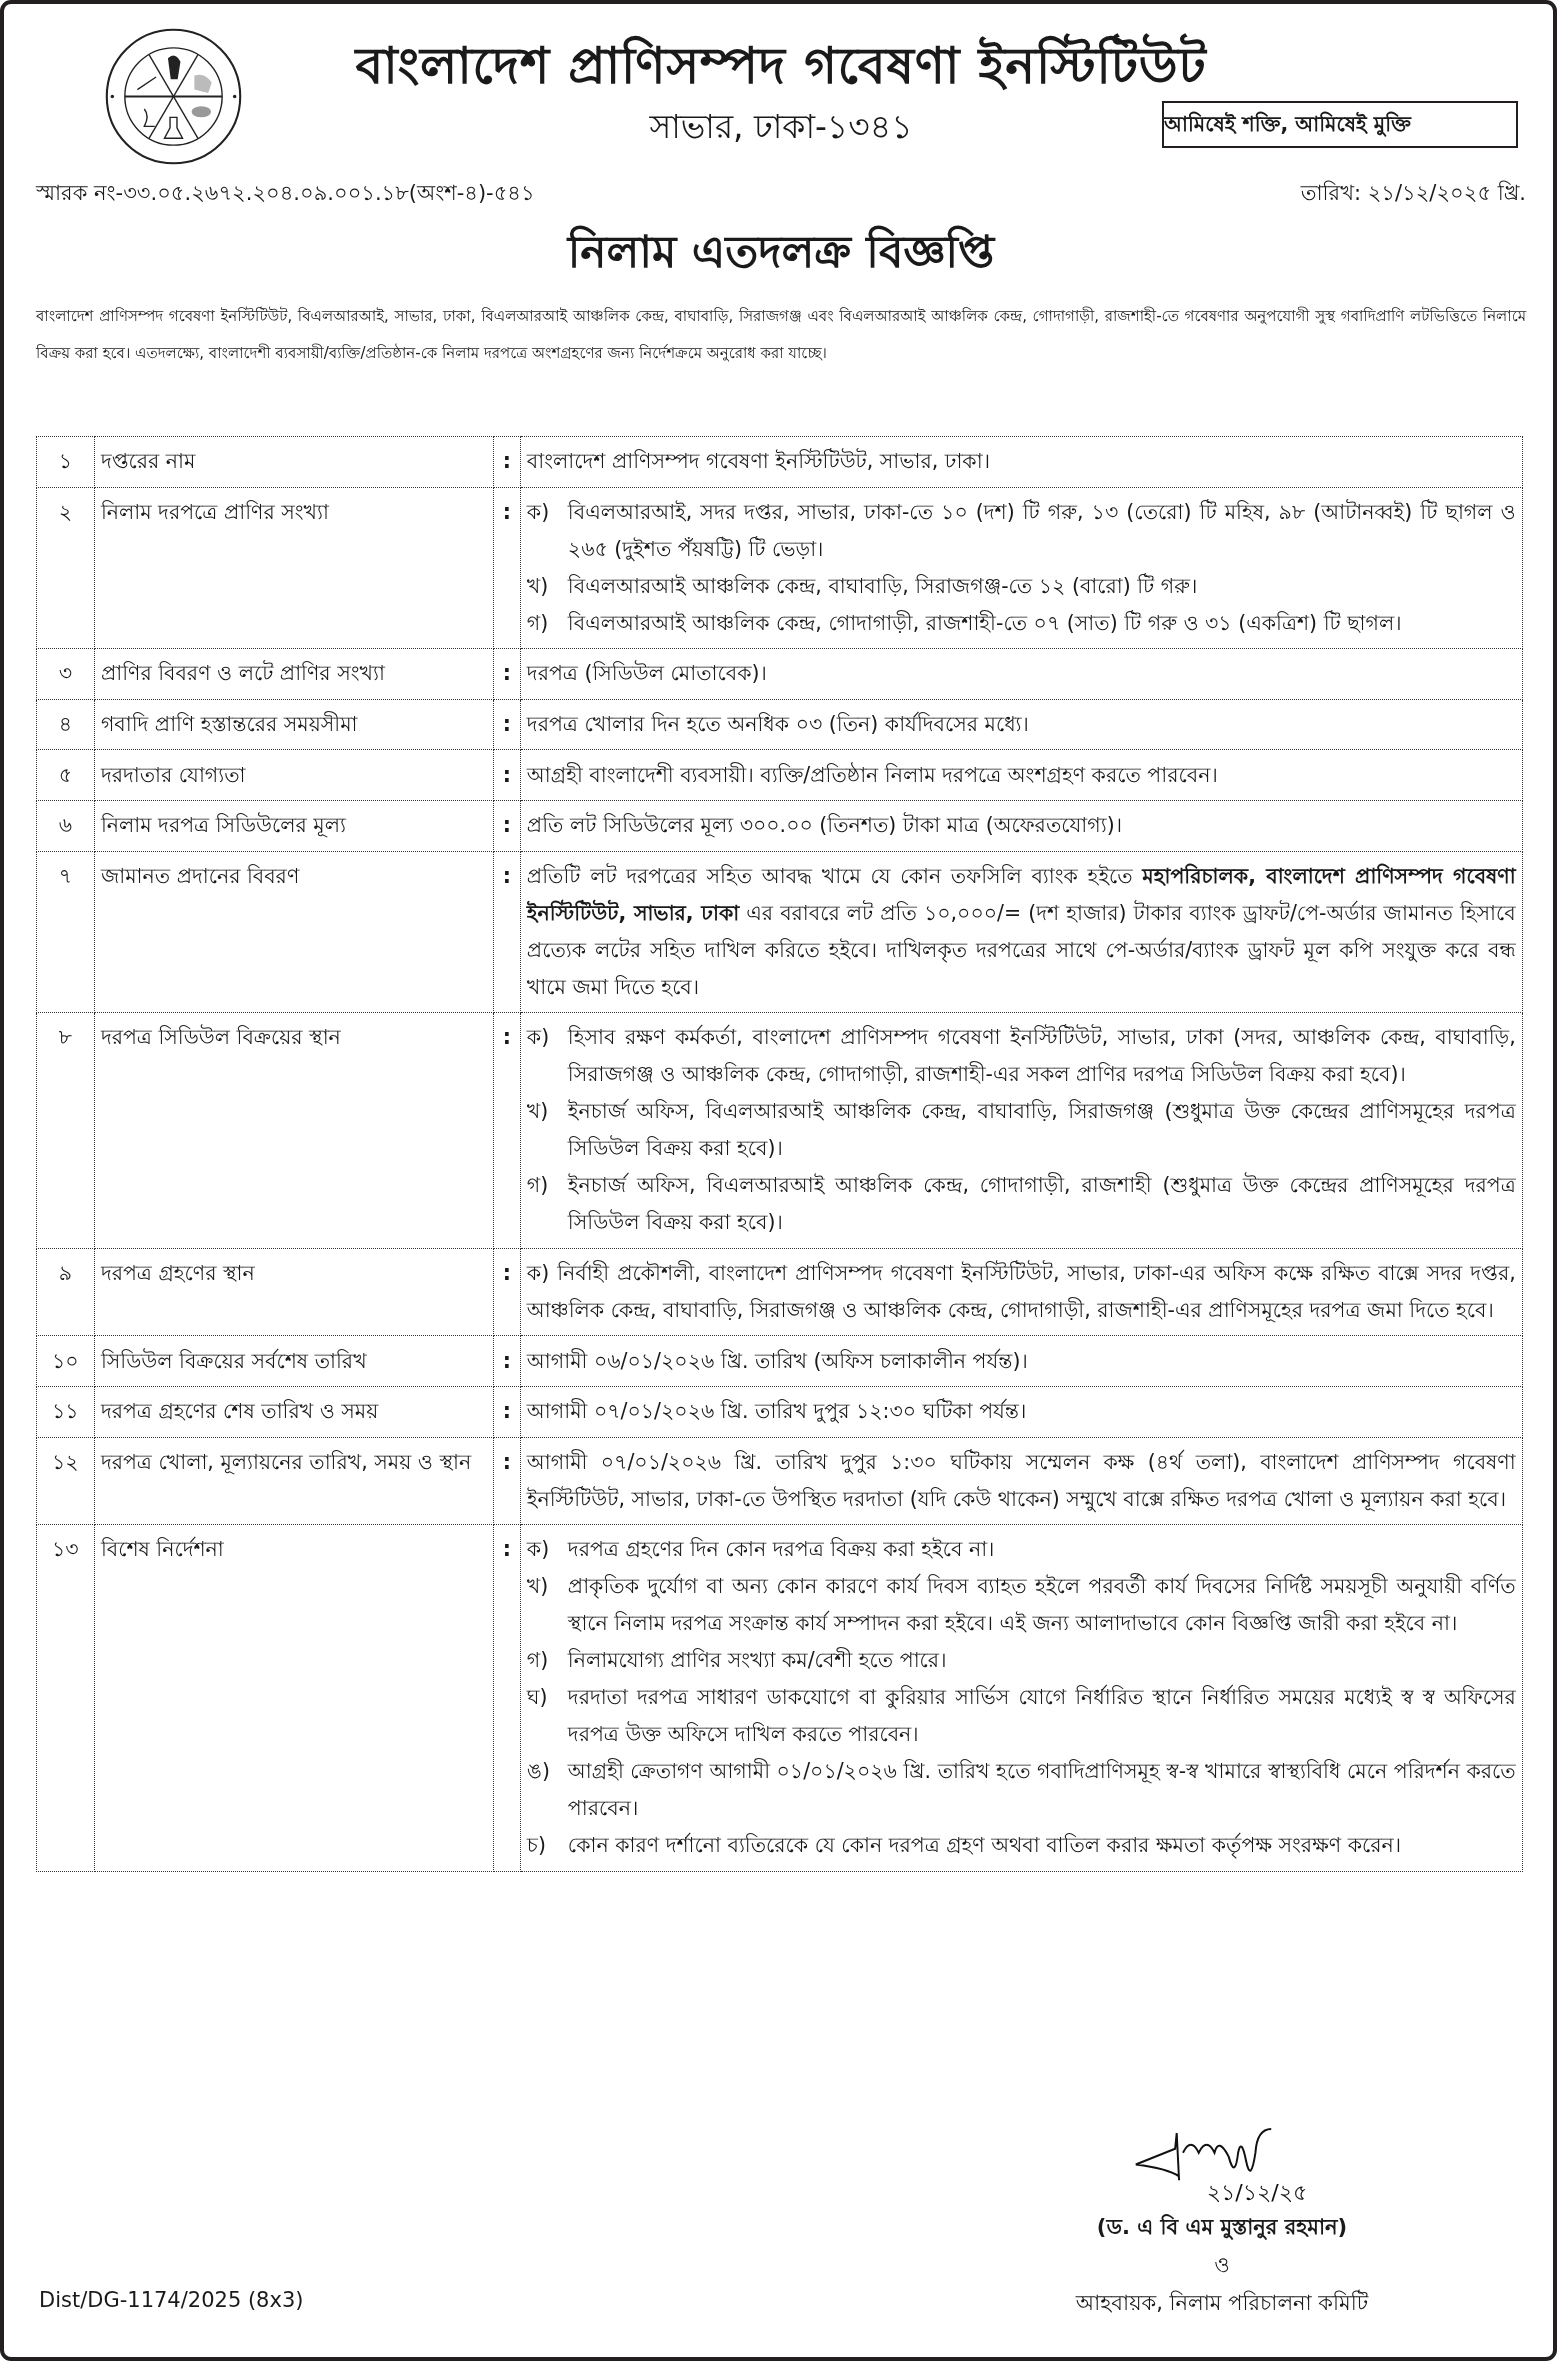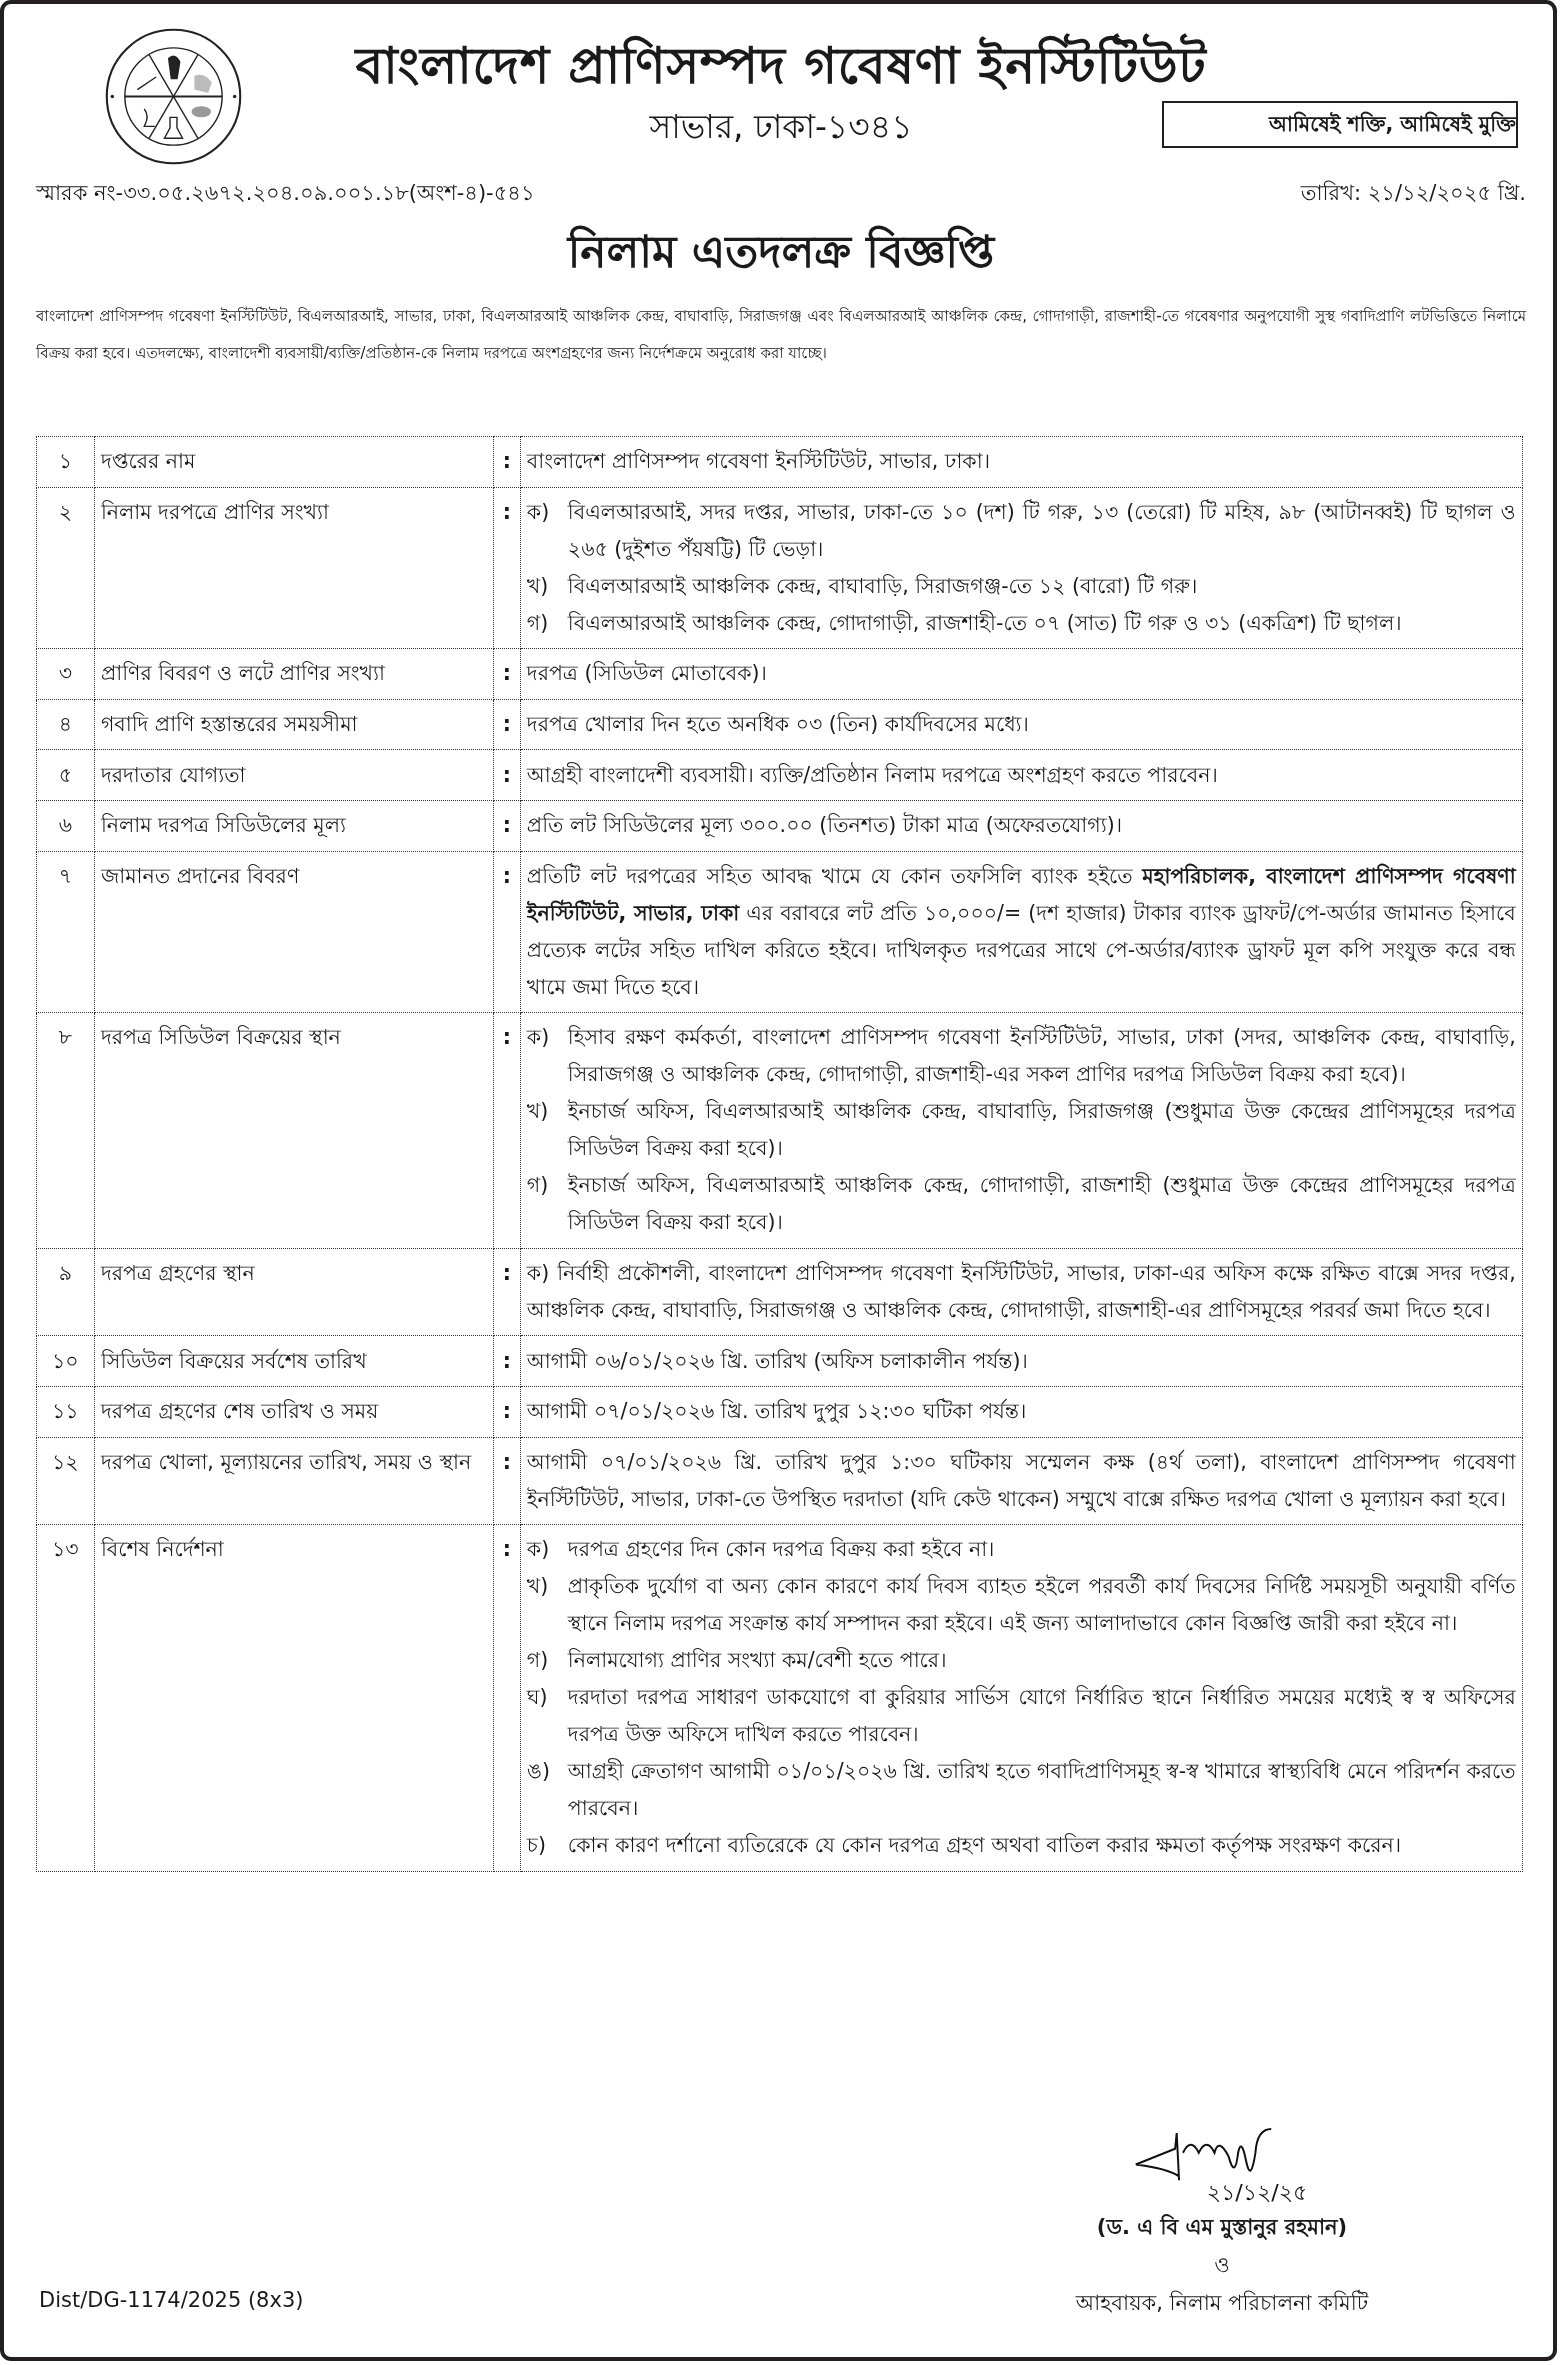--- a/index.html
+++ b/index.html
@@ -6,21 +6,21 @@
   body { width: 1562px; height: 2366px; position: relative; overflow: hidden;
          font-family: "DejaVu Sans", "Liberation Sans", sans-serif; color: #1a1a1a; }
   .frame { position: absolute; left: 0; top: 0; width: 1557px; height: 2361px;
            border: 4.7px solid #231f20; border-radius: 11px; box-sizing: border-box; }
   .logo { position: absolute; left: 104px; top: 27px; width: 139px; height: 139px; }
   .hdr-title { position: absolute; left: 0; width: 1562px; top: 28px; text-align: center;
                font-size: 50px; font-weight: bold; letter-spacing: 0.8px; }
   .hdr-sub { position: absolute; left: 0; width: 1562px; top: 101px; text-align: center;
              font-size: 33px; }
   .motto { position: absolute; left: 1162px; top: 101px; width: 356px; height: 47px;
-           border: 2.4px solid #231f20; box-sizing: border-box; text-align: right;
+           border: 2.4px solid #231f20; box-sizing: border-box; text-align: left;
            font-size: 20.5px; font-weight: bold; line-height: 43px; }
   .memo { position: absolute; left: 36px; top: 177px; font-size: 21px; }
   .date { position: absolute; right: 36px; top: 177px; font-size: 21px; }
   .notice-title { position: absolute; left: 0; width: 1562px; top: 219px; text-align: center;
                   font-size: 44px; font-weight: bold; }
   .intro { position: absolute; left: 36px; width: 1490px; top: 298px; font-size: 15px;
            line-height: 37px; text-align: justify; }
   table.sched { position: absolute; left: 36px; top: 436px; width: 1487px;
                 border-collapse: collapse; font-size: 20.5px; }
   table.sched td { border: 1.6px dotted #333; vertical-align: top; padding: 6.3px 6.3px 6.3px 6.3px;
@@ -143,21 +143,21 @@
           <div class="sub">
             <span class="mk">গ)</span>
             <span class="tx">ইনচার্জ অফিস, বিএলআরআই আঞ্চলিক কেন্দ্র, গোদাগাড়ী, রাজশাহী (শুধুমাত্র উক্ত কেন্দ্রের প্রাণিসমূহের দরপত্র সিডিউল বিক্রয় করা হবে)।</span>
           </div>
         </td>
       </tr>
       <tr>
         <td class="num">৯</td>
         <td class="label">দরপত্র গ্রহণের স্থান</td>
         <td class="colon">:</td>
-        <td class="content">ক) নির্বাহী প্রকৌশলী, বাংলাদেশ প্রাণিসম্পদ গবেষণা ইনস্টিটিউট, সাভার, ঢাকা-এর অফিস কক্ষে রক্ষিত বাক্সে সদর দপ্তর, আঞ্চলিক কেন্দ্র, বাঘাবাড়ি, সিরাজগঞ্জ ও আঞ্চলিক কেন্দ্র, গোদাগাড়ী, রাজশাহী-এর প্রাণিসমূহের পরবর্র জমা দিতে হবে।</td>
+        <td class="content">ক) নির্বাহী প্রকৌশলী, বাংলাদেশ প্রাণিসম্পদ গবেষণা ইনস্টিটিউট, সাভার, ঢাকা-এর অফিস কক্ষে রক্ষিত বাক্সে সদর দপ্তর, আঞ্চলিক কেন্দ্র, বাঘাবাড়ি, সিরাজগঞ্জ ও আঞ্চলিক কেন্দ্র, গোদাগাড়ী, রাজশাহী-এর প্রাণিসমূহের দরপত্র জমা দিতে হবে।</td>
       </tr>
       <tr>
         <td class="num">১০</td>
         <td class="label">সিডিউল বিক্রয়ের সর্বশেষ তারিখ</td>
         <td class="colon">:</td>
         <td class="content">আগামী ০৬/০১/২০২৬ খ্রি. তারিখ (অফিস চলাকালীন পর্যন্ত)।</td>
       </tr>
       <tr>
         <td class="num">১১</td>
         <td class="label">দরপত্র গ্রহণের শেষ তারিখ ও সময়</td>

